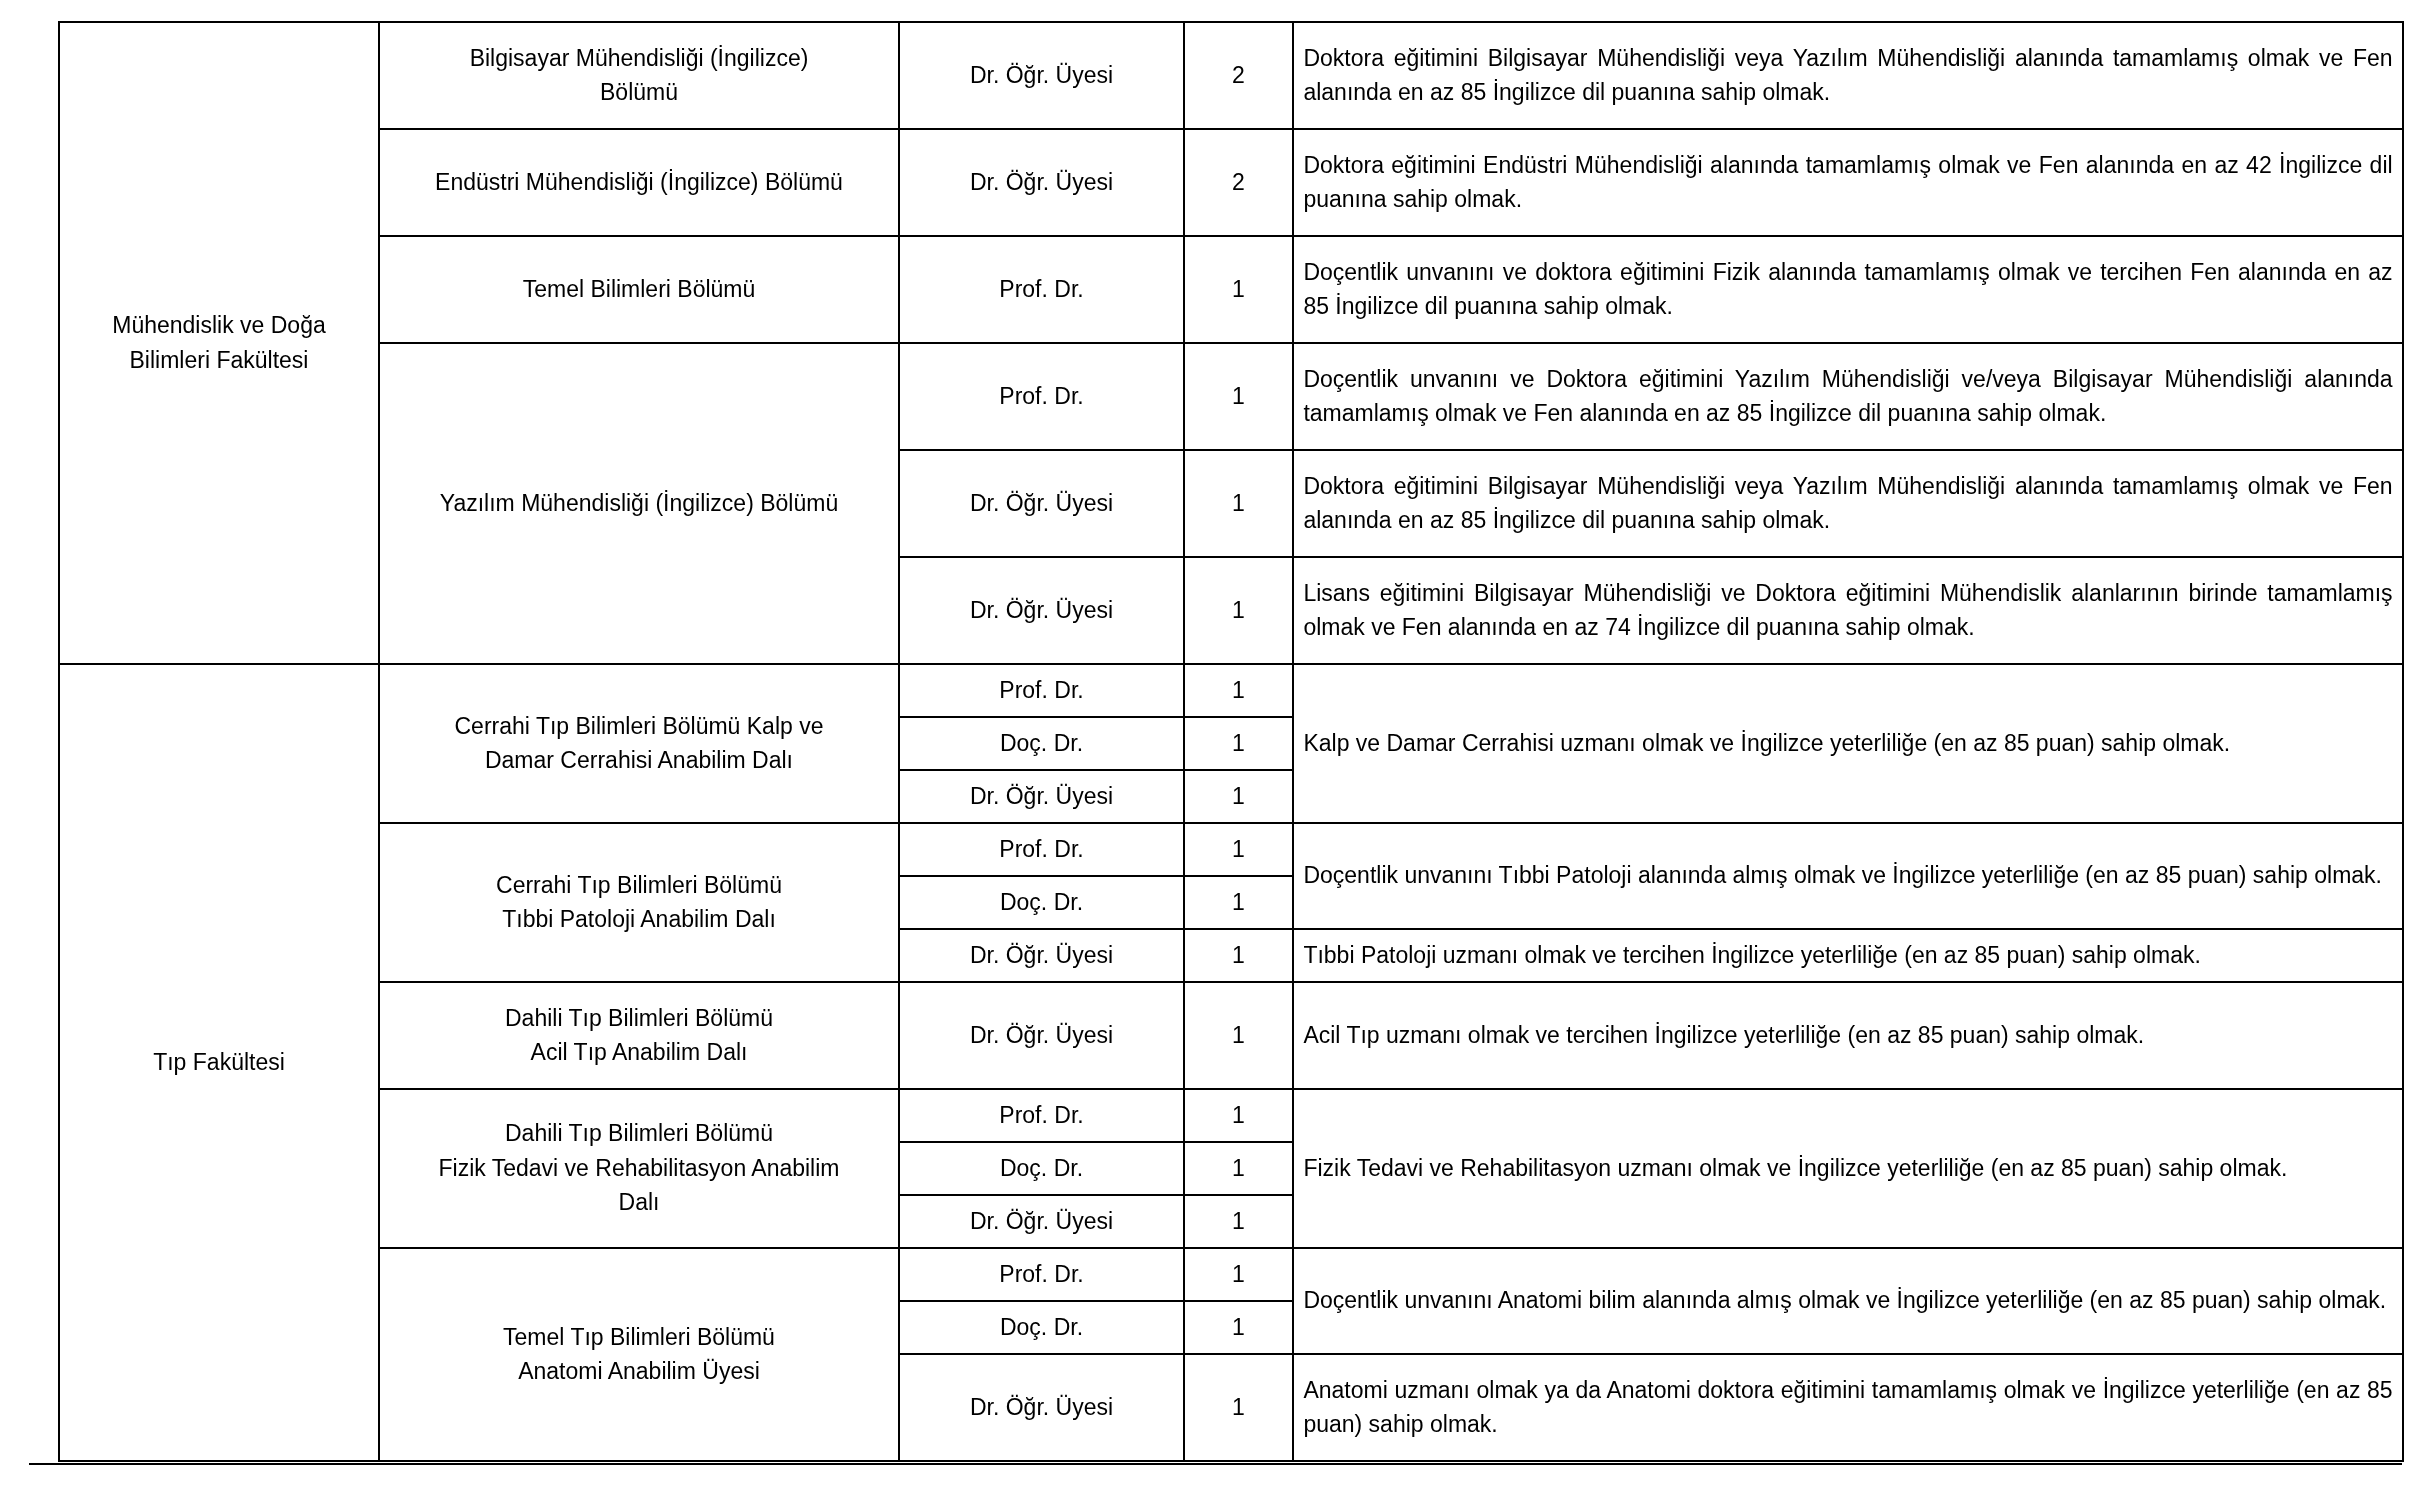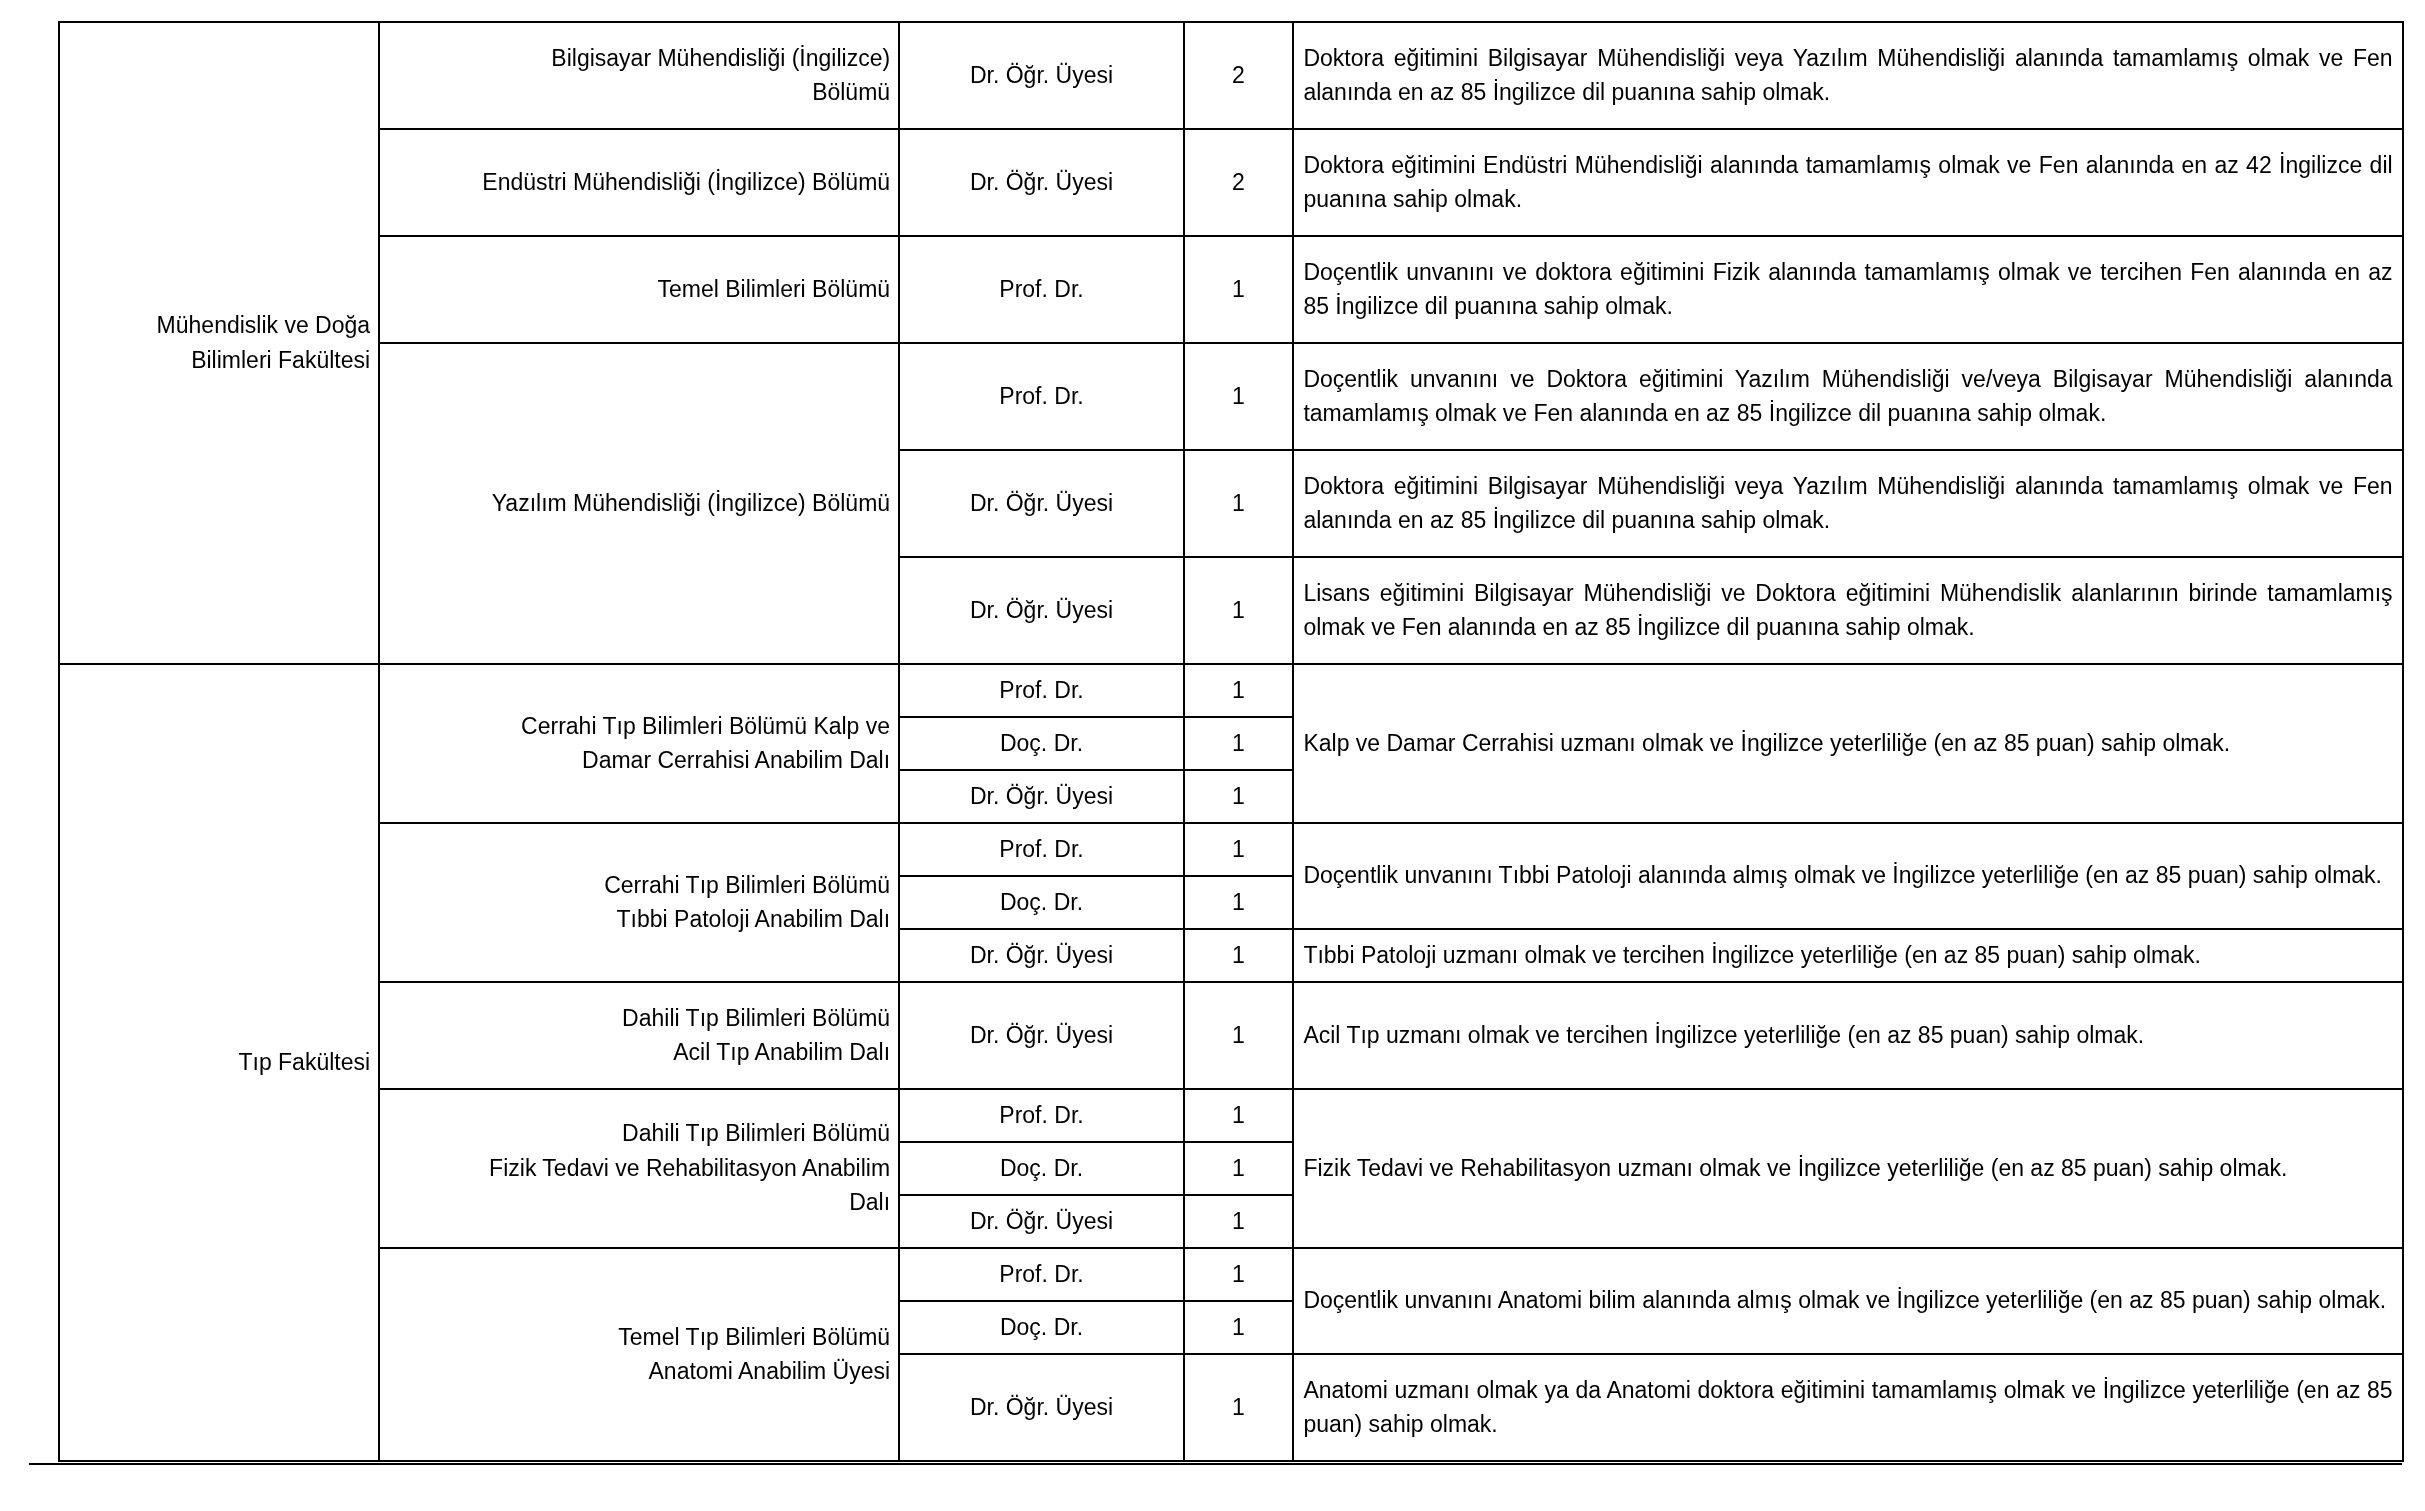--- a/index.html
+++ b/index.html
@@ -33,21 +33,21 @@
   col.c-req   { width: 1110px; }
   td {
     border: 2.4px solid #000000;
     vertical-align: middle;
     font-size: 23px;
     line-height: 1.5;
     padding: 3.1px 7.9px;
     overflow: hidden;
   }
   td.center { text-align: center; }
-  td.pre    { white-space: pre-line; text-align: right; }
+  td.pre    { white-space: pre-line; }
   td.req    {
     text-align: justify;
     padding: 3.1px 9.4px;
     margin-top: 36px;
   }
   tr.tall  { height: 107px; }
   tr.short { height: 53px; }
   .bottom-rule {
     position: absolute;
     left: 29px;
@@ -98,21 +98,21 @@
         <td class="req">Doçentlik unvanını ve Doktora eğitimini Yazılım Mühendisliği ve/veya Bilgisayar Mühendisliği alanında tamamlamış olmak ve Fen alanında en az 85 İngilizce dil puanına sahip olmak.</td>
       </tr>
       <tr class="tall">
         <td class="center">Dr. Öğr. Üyesi</td>
         <td class="center">1</td>
         <td class="req">Doktora eğitimini Bilgisayar Mühendisliği veya Yazılım Mühendisliği alanında tamamlamış olmak ve Fen alanında en az 85 İngilizce dil puanına sahip olmak.</td>
       </tr>
       <tr class="tall">
         <td class="center">Dr. Öğr. Üyesi</td>
         <td class="center">1</td>
-        <td class="req">Lisans eğitimini Bilgisayar Mühendisliği ve Doktora eğitimini Mühendislik alanlarının birinde tamamlamış olmak ve Fen alanında en az 85 İngilizce dil puanına sahip olmak.</td>
+        <td class="req">Lisans eğitimini Bilgisayar Mühendisliği ve Doktora eğitimini Mühendislik alanlarının birinde tamamlamış olmak ve Fen alanında en az 74 İngilizce dil puanına sahip olmak.</td>
       </tr>
 
       <tr class="short">
         <td rowspan="13" class="center pre">Tıp Fakültesi</td>
         <td rowspan="3" class="center pre">Cerrahi Tıp Bilimleri Bölümü Kalp ve
 Damar Cerrahisi Anabilim Dalı</td>
         <td class="center">Prof. Dr.</td>
         <td class="center">1</td>
         <td rowspan="3" class="req">Kalp ve Damar Cerrahisi uzmanı olmak ve İngilizce yeterliliğe (en az 85 puan) sahip olmak.</td>
       </tr>

